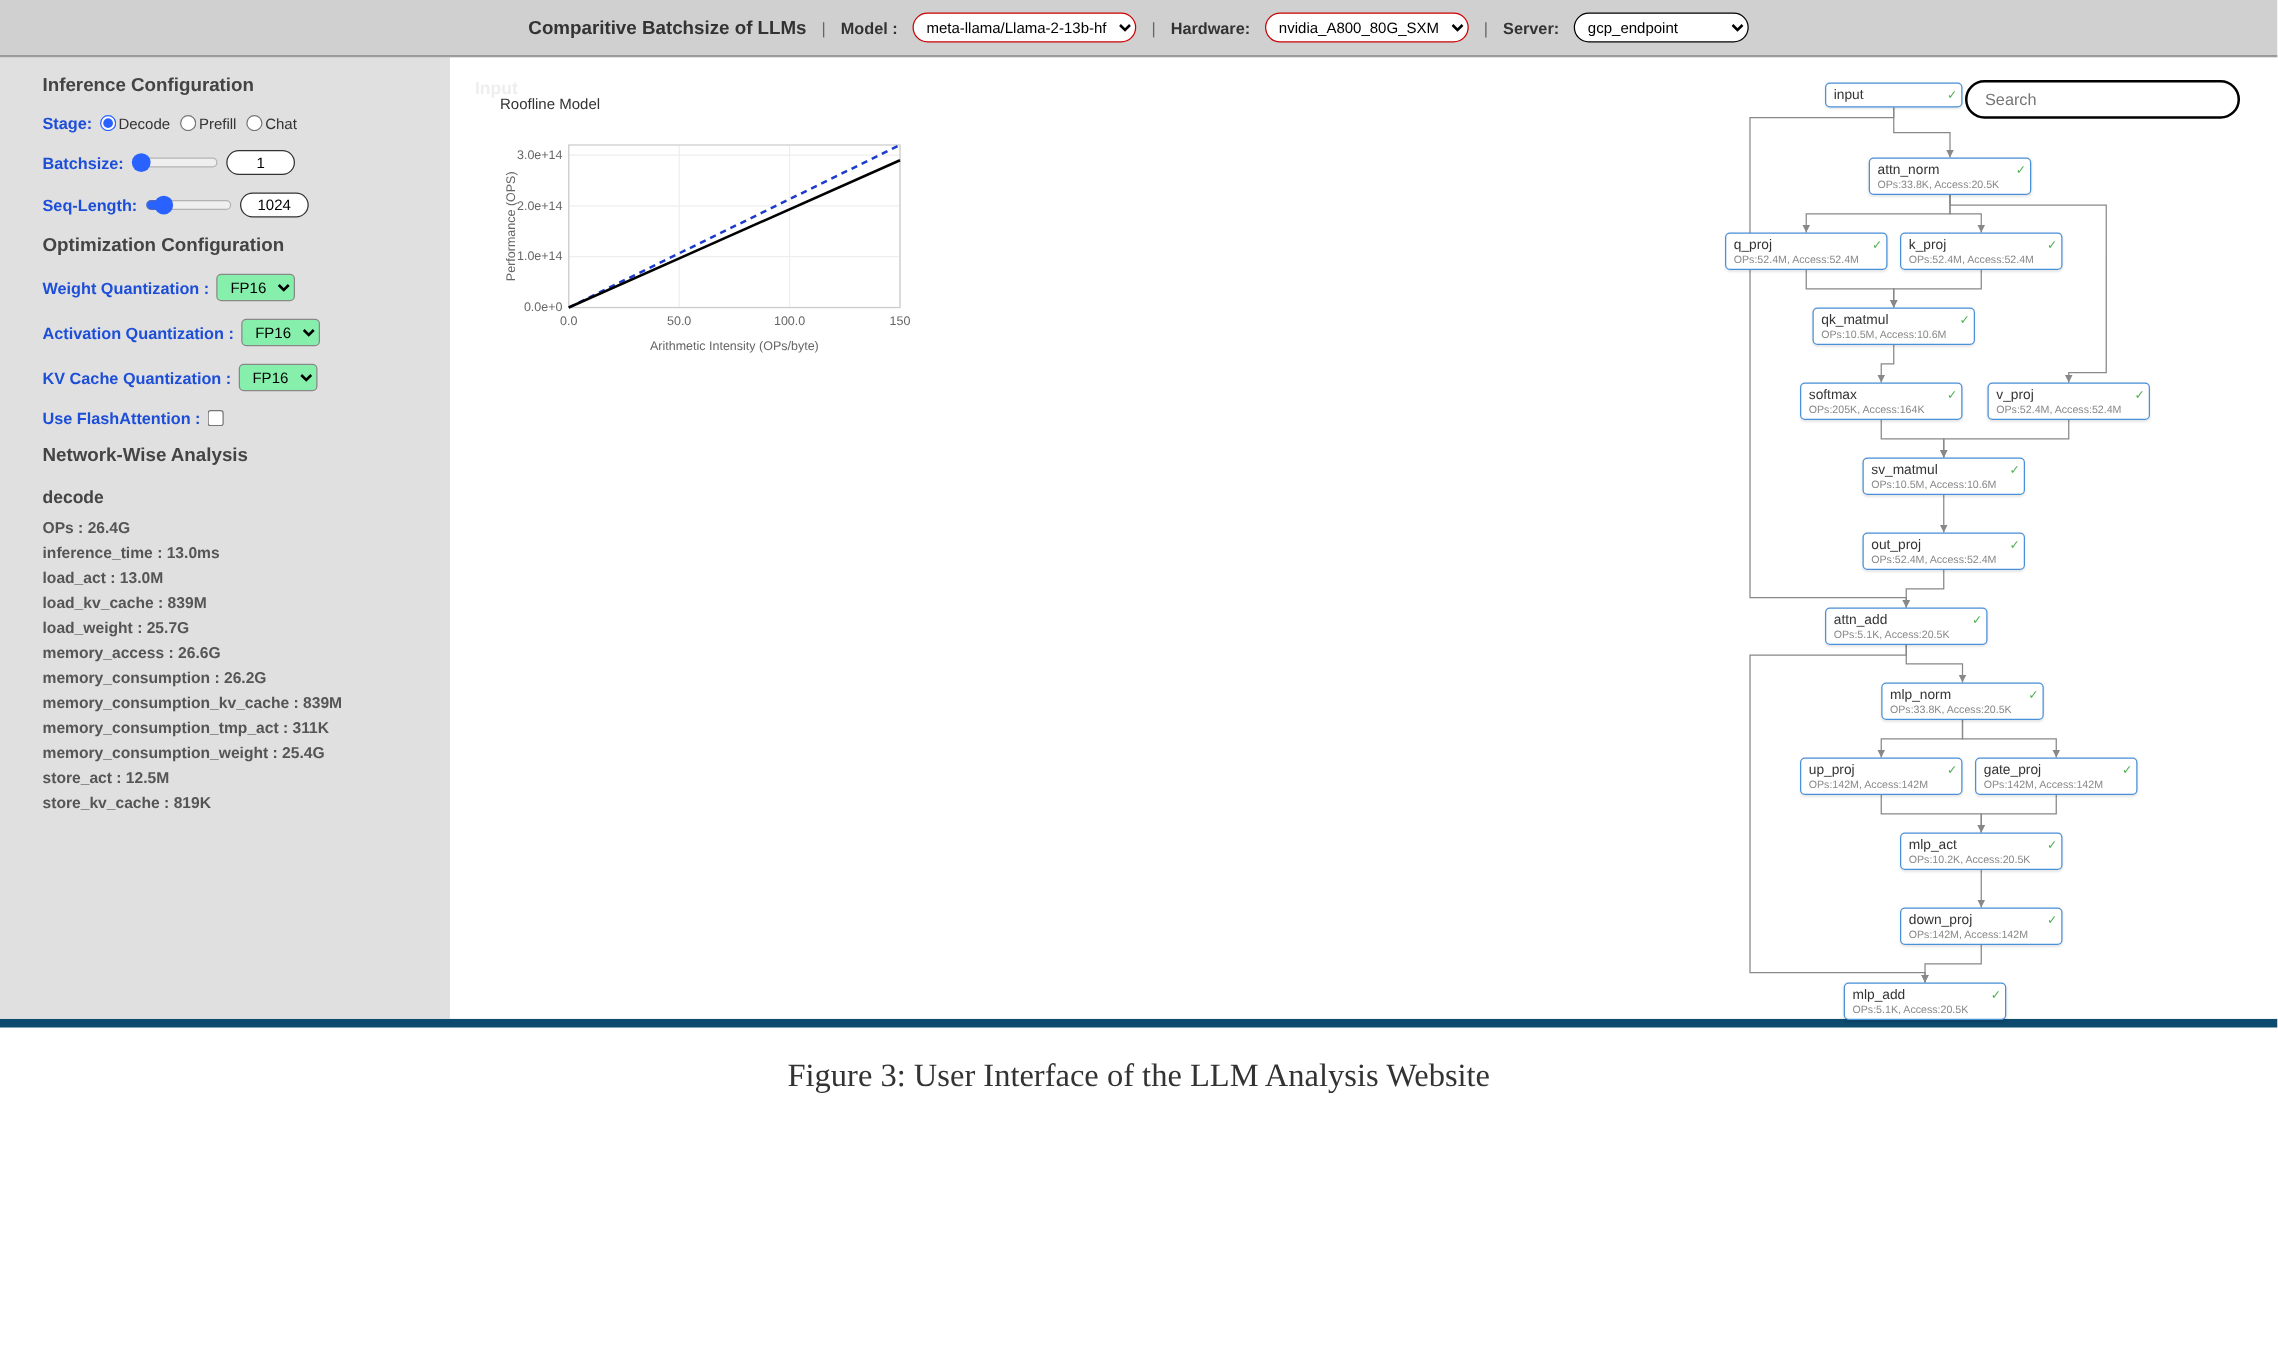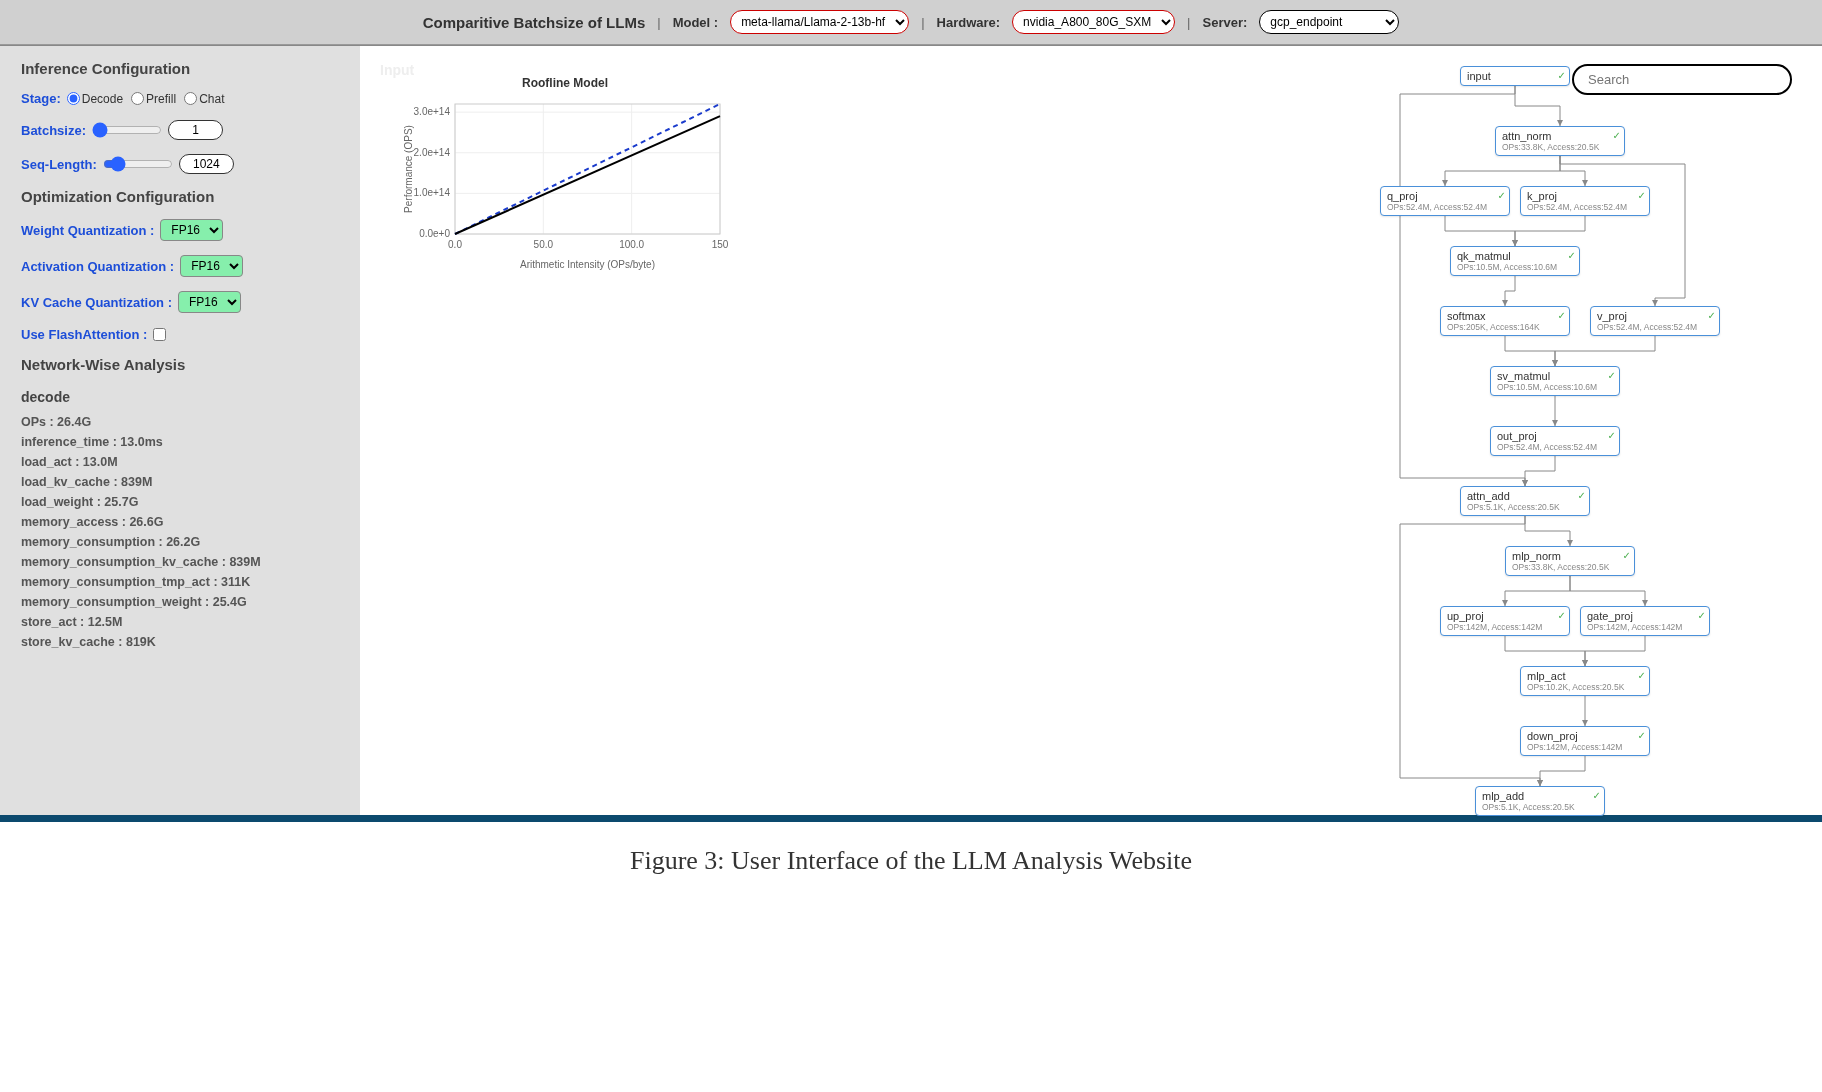--- a/index.html
+++ b/index.html
@@ -4,37 +4,37 @@
 <style>
 * { box-sizing: border-box; margin: 0; padding: 0; }
 body { font-family: Arial, sans-serif; font-size: 13px; color: #333; background: #fff; width: 1822px; }
 .header-bar { background: #d0d0d0; height: 45px; display: flex; align-items: center; justify-content: center; gap: 12px; border-bottom: 1px solid #999; }
 .header-title { font-weight: bold; font-size: 15px; }
 .header-sep { color: #666; }
 .header-label { font-weight: bold; font-size: 13px; }
 .header-select { padding: 3px 6px; border: 1px solid #c00; border-radius: 12px; background: #fff; font-size: 12px; min-width: 140px; }
 .header-select.black { border-color: #000; }
 .main-container { display: flex; height: 770px; border-top: 1px solid #888; }
-.sidebar { width: 360px; background: #e0e0e0; padding: 14px 21px; overflow-y: auto; }
+.sidebar { width: 360px; background: #e0e0e0; padding: 14px 34px; overflow-y: auto; }
 .section-title { font-weight: bold; font-size: 15px; margin-bottom: 14px; color: #444; }
 .row { display: flex; align-items: center; margin-bottom: 14px; gap: 6px; }
 .row-label { font-weight: bold; font-size: 13px; color: #1d4ed8; }
 .radio-group { display: inline-flex; gap: 2px; align-items: center; }
 .radio-group input[type="radio"] { accent-color: #2962ff; }
 .radio-label { font-size: 12px; margin-right: 6px; }
 .slider { width: 70px; accent-color: #2962ff; }
 .num-input { width: 55px; padding: 2px 6px; border: 1px solid #333; border-radius: 10px; text-align: center; font-size: 12px; }
 .small-select { padding: 2px 6px; border: 1px solid #888; border-radius: 4px; background: #86efac; font-size: 12px; }
 .metric-line { font-weight: bold; font-size: 12.5px; color: #555; margin-bottom: 6px; }
 .subsection-title { font-weight: bold; font-size: 14px; margin: 16px 0 10px 0; color: #444; }
 .content-area { flex: 1; position: relative; background: #fff; }
 .input-tag { position: absolute; top: 16px; left: 20px; color: #eee; font-size: 14px; font-weight: bold; }
 .search-box { position: absolute; top: 18px; right: 30px; width: 220px; padding: 6px 14px; border: 2px solid #000; border-radius: 18px; font-size: 13px; }
 .chart-wrap { position: absolute; top: 30px; left: 40px; width: 330px; height: 220px; }
-.chart-title { text-align: center; font-size: 12px; font-weight: bold; margin-bottom: 4px; }
+.chart-title { font-size: 12px; font-weight: normal; margin-bottom: 16px; }
 .chart-svg { display: block; }
 .graph-area { position: absolute; top: 12px; left: 560px; width: 840px; height: 750px; }
 .node { position: absolute; background: #fff; border: 1px solid #4a90d9; border-radius: 4px; padding: 3px 6px; font-size: 10px; min-width: 80px; box-shadow: 0 1px 2px rgba(0,0,0,0.1); }
 .node-title { font-size: 11px; color: #333; }
 .node-sub { font-size: 8.5px; color: #888; }
 .node-check { position: absolute; right: 3px; top: 3px; color: #4caf50; font-size: 10px; }
 .caption { text-align: center; font-size: 26px; font-family: Georgia, serif; padding: 24px 0 10px 0; border-top: 7px solid #0c4a6e; }
 .edges-svg { position: absolute; top: 0; left: 0; pointer-events: none; }
 </style>
 </head>

